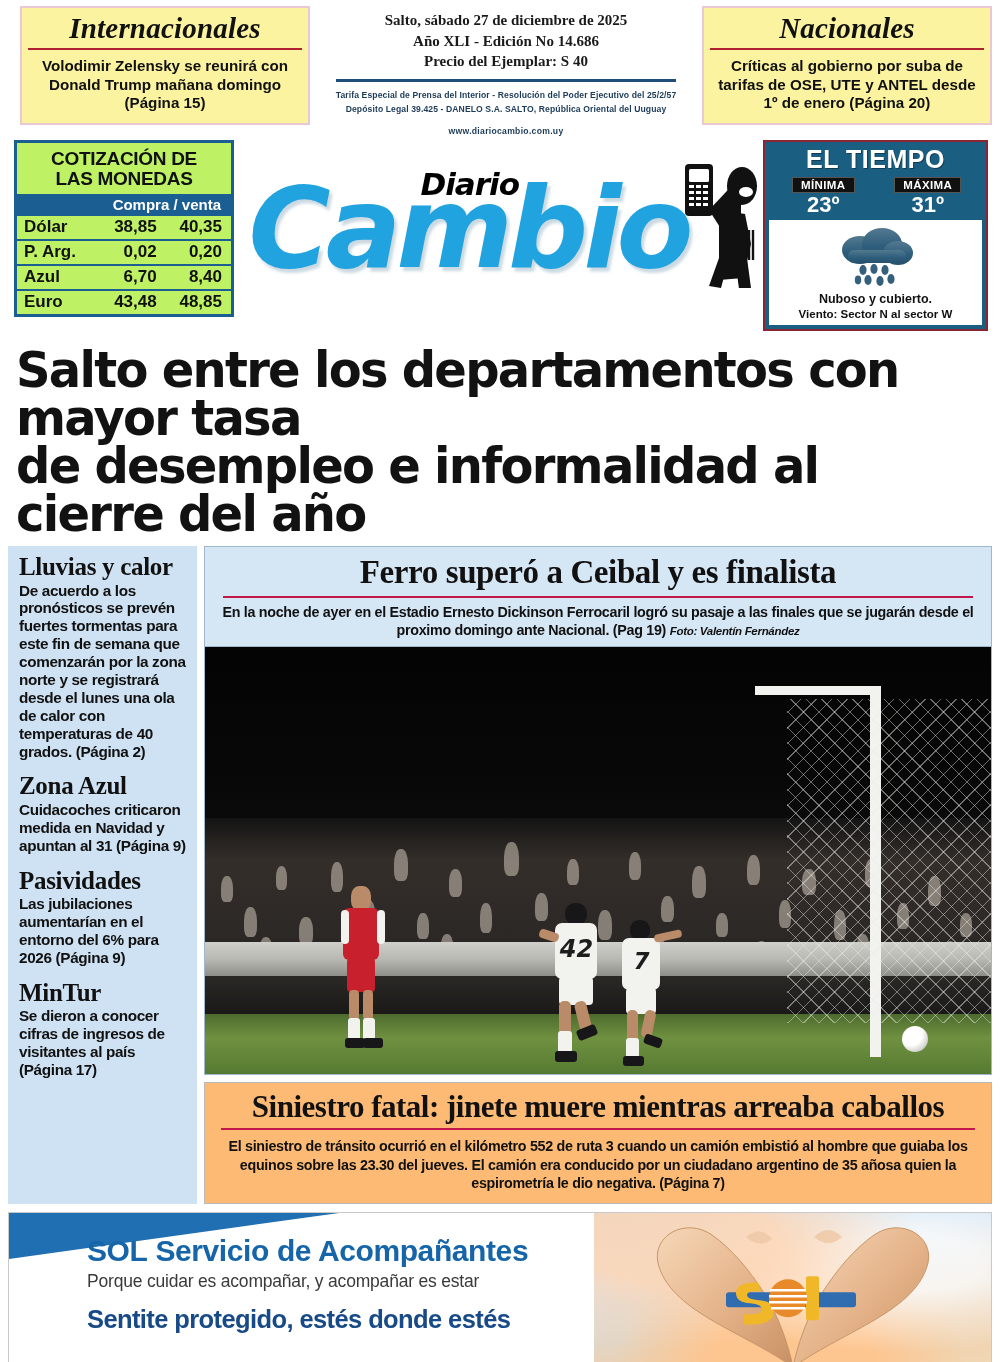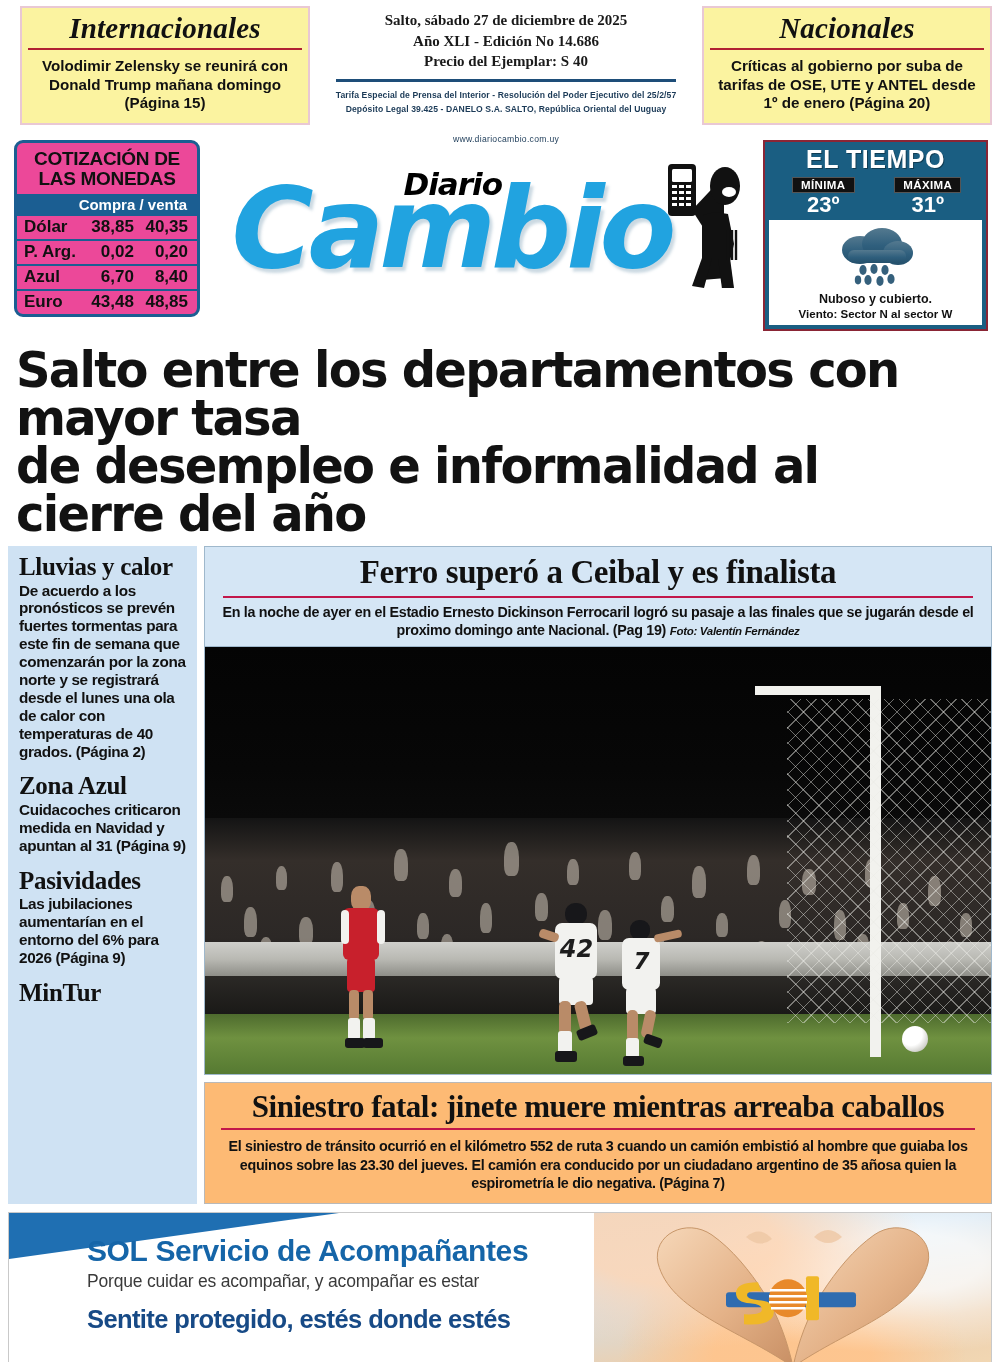--- a/index.html
+++ b/index.html
@@ -32,29 +32,29 @@
   .masthead-info { flex: 1; text-align: center; padding: 4px 12px 0 12px; }
   .mi-line {
     font-family: "Liberation Serif", serif; font-weight: bold;
     font-size: 15px; color: #1a1a1a; line-height: 1.38;
   }
   .mi-rule { height: 3px; background: #1e4e79; margin: 7px 14px 6px 14px; }
   .mi-small {
     font-size: 8.6px; font-weight: bold; color: #1b3a57;
     line-height: 1.65; letter-spacing: .1px;
   }
-  .mi-url { font-size: 8.6px; font-weight: normal; color: #1b3a57; margin-top: 18px; letter-spacing:.3px;}
+  .mi-url { font-size: 8.6px; font-weight: bold; color: #1b3a57; margin-top: 10px; letter-spacing:.3px;}
 
   
   .second-row { display: flex; align-items: flex-start; padding: 0 8px; height: 200px; }
 
   
   .rates {
-    width: 186px; border: 3px solid #1b5e92; border-radius: 9px;
-    overflow: hidden; background: #ec4899; margin-left: 6px;
+    width: 220px; border: 3px solid #1b5e92; border-radius: 0;
+    overflow: hidden; background: #bef264; margin-left: 6px;
   }
   .rates-title {
     text-align: center; font-weight: bold; font-size: 19px; color: #111;
     line-height: 1.06; padding: 6px 2px 5px 2px; letter-spacing: -.3px;
   }
   .rates-sub {
     background: #1b5e92; color: #fff; text-align: right;
     font-weight: bold; font-size: 15px; padding: 2px 10px 3px 0;
   }
   .rates-table { width: 100%; border-collapse: collapse; }
@@ -408,20 +408,21 @@
       <div class="brief">
         <div class="brief-title">Zona Azul</div>
         <div class="brief-text">Cuidacoches criticaron medida en Navidad y apuntan al 31 (Página 9)</div>
       </div>
       <div class="brief">
         <div class="brief-title">Pasividades</div>
         <div class="brief-text">Las jubilaciones aumentarían en el entorno del 6% para 2026 (Página 9)</div>
       </div>
       <div class="brief">
         <div class="brief-title">MinTur</div>
+        <div class="brief-text">Se dieron a conocer cifras de ingresos de visitantes al país (Página 17)</div>
       </div>
     </div>
 
     <div class="main-col">
 
       <div class="sport-head">
         <div class="sport-title">Ferro superó a Ceibal y es finalista</div>
         <div class="sport-rule"></div>
         <div class="sport-deck">
           <span>En la noche de ayer en el Estadio Ernesto Dickinson Ferrocaril logró su pasaje a las finales que se jugarán desde el proximo domingo ante Nacional. (Pag 19)</span>

